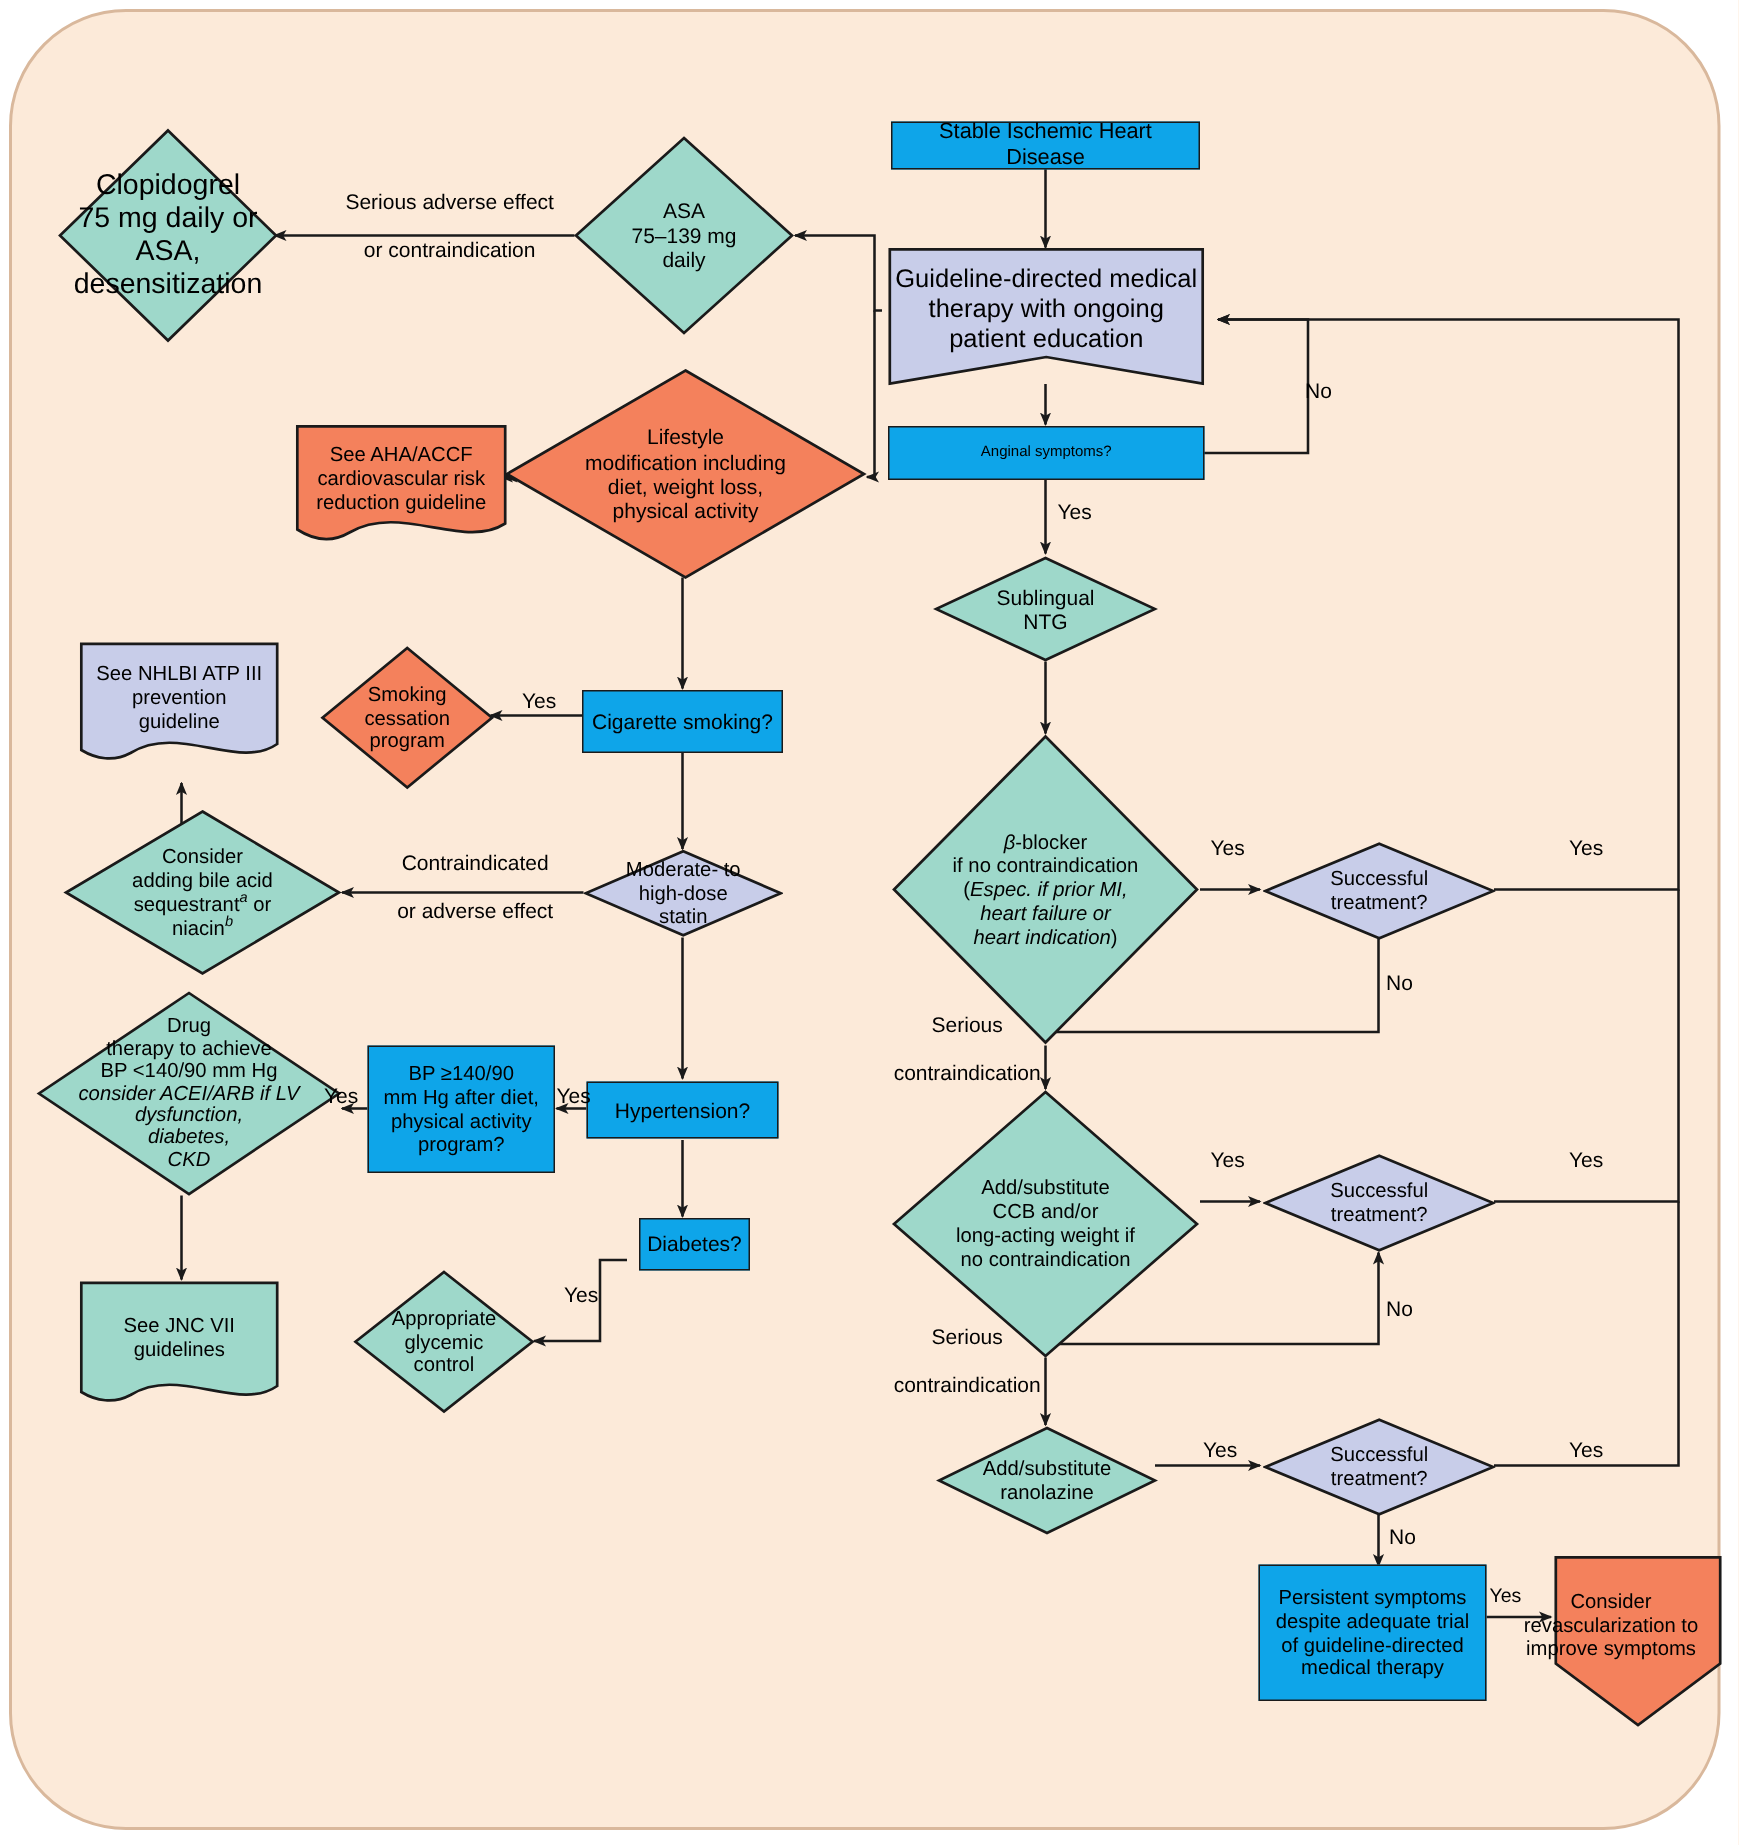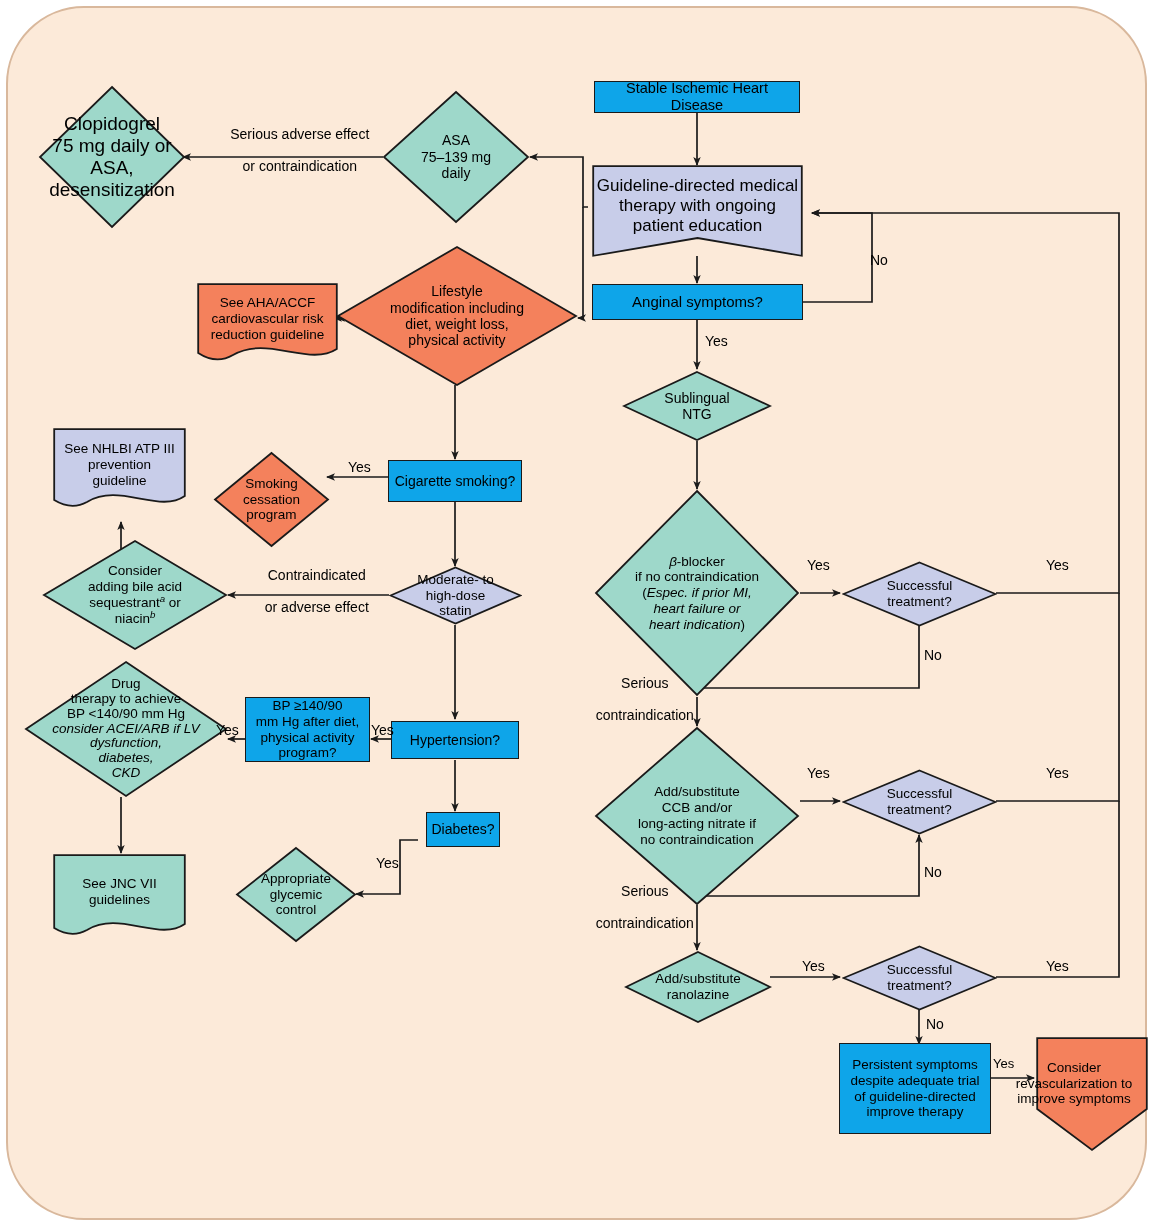--- a/index.html
+++ b/index.html
@@ -125,21 +125,21 @@
     <svg class="shp" viewBox="0 0 211 92" preserveAspectRatio="none">
       <path d="M1.2,1.2 L209.8,1.2 L209.8,90.8 L105.5,73 L1.2,90.8 Z" fill="#c8cde9" stroke="#1a1a1a" stroke-width="1.8"></path>
     </svg>
     <span class="txt" style="margin-top:-10px;">
       <span>Guideline-directed medical</span><br>
       <span>therapy with ongoing</span><br>
       <span>patient education</span>
     </span>
   </div>
 
-  <div class="node rect blue" style="left:592px;top:284px;width:211px;height:36px;font-size:15px;">
+  <div class="node rect blue" style="left:592px;top:284px;width:211px;height:36px;font-size:10px;">
     <span class="txt">Anginal symptoms?</span>
   </div>
 
   <div class="node dia" style="left:382px;top:90px;width:148px;height:134px;font-size:14px;">
     <svg class="shape" viewBox="0 0 148 134" preserveAspectRatio="none">
       <path d="M74,2 L146,67 L74,132 L2,67 Z" fill="#9ed8ca" stroke="#1a1a1a" stroke-width="1.8"></path>
     </svg>
     <span class="txt">
       <span>ASA</span><br>
       <span>75–139 mg</span><br>
@@ -178,21 +178,21 @@
       <span>See AHA/ACCF</span><br>
       <span>cardiovascular risk</span><br>
       <span>reduction guideline</span>
     </span>
   </div>
 
   <div class="node rect blue" style="left:388px;top:460px;width:134px;height:42px;font-size:14px;">
     <span class="txt">Cigarette smoking?</span>
   </div>
 
-  <div class="node dia" style="left:213px;top:451px;width:117px;height:97px;font-size:13.5px;">
+  <div class="node dia" style="left:213px;top:430px;width:117px;height:97px;font-size:13.5px;">
     <svg class="shape" viewBox="0 0 117 97" preserveAspectRatio="none">
       <path d="M58.5,2 L115,48.5 L58.5,95 L2,48.5 Z" fill="#f4815c" stroke="#1a1a1a" stroke-width="1.8"></path>
     </svg>
     <span class="txt" style="padding:0;">
       <span>Smoking</span><br>
       <span>cessation</span><br>
       <span>program</span>
     </span>
   </div>
 
@@ -227,21 +227,21 @@
       <span>adding bile acid</span><br>
       <span>sequestrant</span><sup>a</sup><span> or</span><br>
       <span>niacin</span><sup>b</sup>
     </span>
   </div>
 
   <div class="node rect blue" style="left:391px;top:721px;width:128px;height:38px;font-size:14px;">
     <span class="txt">Hypertension?</span>
   </div>
 
-  <div class="node rect blue" style="left:245px;top:697px;width:125px;height:65px;font-size:13.5px;">
+  <div class="node rect blue" style="left:245px;top:697px;width:125px;height:85px;font-size:13.5px;">
     <span class="txt">
       <span>BP ≥140/90</span><br>
       <span>mm Hg after diet,</span><br>
       <span>physical activity</span><br>
       <span>program?</span>
     </span>
   </div>
 
   <div class="node dia" style="left:24px;top:660px;width:204px;height:138px;font-size:13.5px;">
     <svg class="shape" viewBox="0 0 204 138" preserveAspectRatio="none">
@@ -306,21 +306,21 @@
     </span>
   </div>
 
   <div class="node dia" style="left:594px;top:726px;width:206px;height:180px;font-size:13.5px;">
     <svg class="shape" viewBox="0 0 206 180" preserveAspectRatio="none">
       <path d="M103,2 L204,90 L103,178 L2,90 Z" fill="#9ed8ca" stroke="#1a1a1a" stroke-width="1.8"></path>
     </svg>
     <span class="txt" style="padding:0;">
       <span>Add/substitute</span><br>
       <span>CCB and/or</span><br>
-      <span>long-acting nitrate if</span><br>
+      <span>long-acting weight if</span><br>
       <span>no contraindication</span>
     </span>
   </div>
 
   <div class="node dia" style="left:624px;top:950px;width:148px;height:74px;font-size:13.5px;">
     <svg class="shape" viewBox="0 0 148 74" preserveAspectRatio="none">
       <path d="M74,2 L146,37 L74,72 L2,37 Z" fill="#9ed8ca" stroke="#1a1a1a" stroke-width="1.8"></path>
     </svg>
     <span class="txt" style="padding:0;">
       <span>Add/substitute</span><br>
@@ -356,21 +356,21 @@
       <span>Successful</span><br>
       <span>treatment?</span>
     </span>
   </div>
 
   <div class="node rect blue" style="left:839px;top:1043px;width:152px;height:91px;font-size:13.5px;">
     <span class="txt">
       <span>Persistent symptoms</span><br>
       <span>despite adequate trial</span><br>
       <span>of guideline-directed</span><br>
-      <span>improve therapy</span>
+      <span>medical therapy</span>
     </span>
   </div>
 
   <div class="node" style="left:1036px;top:1037px;width:112px;height:115px;font-size:13.5px;">
     <svg class="shp" viewBox="0 0 112 115" preserveAspectRatio="none" style="overflow:visible;">
       <path d="M1.2,1.2 L110.8,1.2 L110.8,72 L56,113 L1.2,72 Z" fill="#f4815c" stroke="#1a1a1a" stroke-width="1.8"></path>
     </svg>
     <span class="txt" style="margin-top:-22px;width:185px;margin-left:-36px;">
       <span>Consider</span><br>
       <span>revascularization to</span><br>

